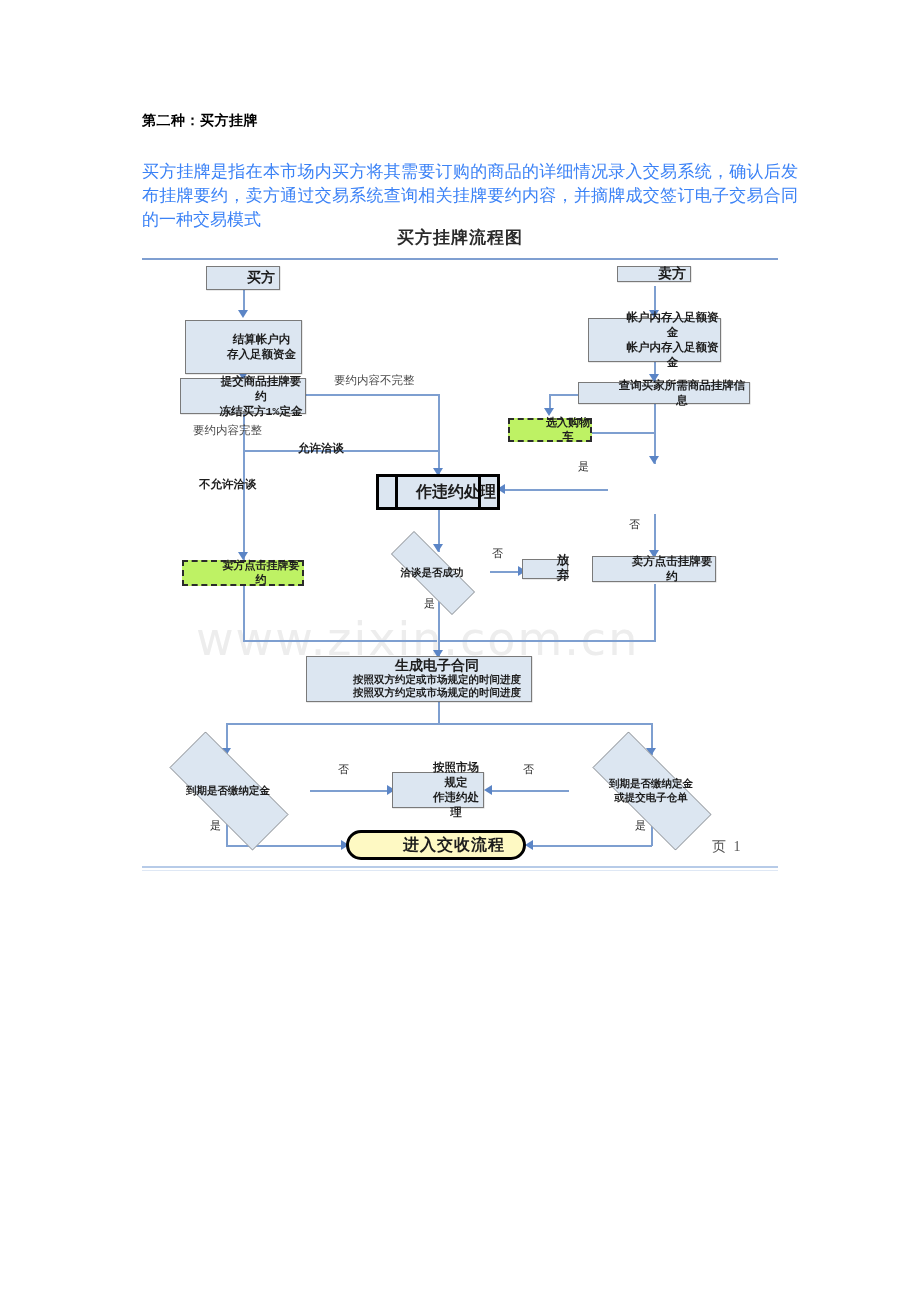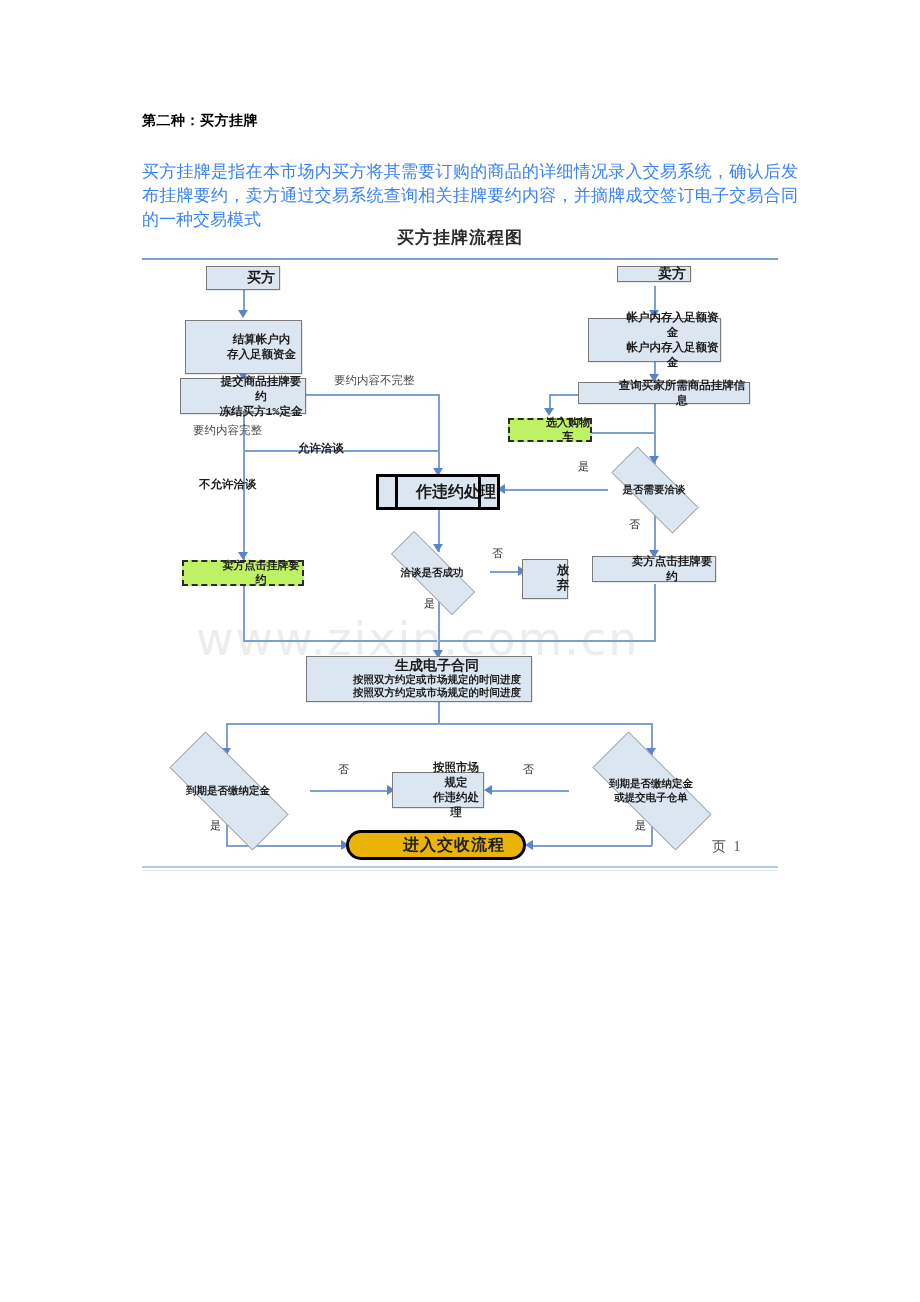--- a/index.html
+++ b/index.html
@@ -73,21 +73,21 @@
     font-size:16px;font-weight:bold;
   }
   .predef:before,.predef:after{
     content:"";position:absolute;top:0;bottom:0;width:3px;background:#000;
   }
   .predef:before{left:16px;}
   .predef:after{right:16px;}
 
   
   .term{
-    background:#eab308;border:3.5px solid #000;border-radius:30px;
+    background:#fef9c3;border:3.5px solid #000;border-radius:30px;
     font-size:16px;font-weight:bold;letter-spacing:1px;
   }
 
   
   .dia{position:absolute;z-index:5;}
   .dia .shape{
     position:absolute;left:0;top:0;width:100%;height:100%;
     background:#dce6f1;border:1.2px solid #6f6f6f;
     transform:rotate(45deg) scale(.7071);
     transform-origin:center center;
@@ -226,37 +226,33 @@
 
   <div class="node proc" style="left:588px;top:318px;width:133px;height:44px;flex-direction:column;">
     <span>帐户内存入足额资金</span>
     <span>帐户内存入足额资金</span>
   </div>
 
   <div class="node proc" style="left:578px;top:382px;width:172px;height:22px;">查询买家所需商品挂牌信息</div>
 
   <div class="node dashed" style="left:508px;top:418px;width:84px;height:24px;">选入购物车</div>
 
-  <div class="dia" style="left:594px;top:464px;width:120px;height:50px;">
-    <div class="shape"></div>
-    <div class="txt">是否需要洽谈</div>
-  </div>
 
   <div class="node proc" style="left:592px;top:556px;width:124px;height:26px;">卖方点击挂牌要约</div>
 
   <div class="node predef" style="left:376px;top:474px;width:124px;height:36px;">
     <span>作违约处理</span>
   </div>
 
   <div class="dia" style="left:372px;top:550px;width:120px;height:44px;">
     <div class="shape"></div>
     <div class="txt">洽谈是否成功</div>
   </div>
 
-  <div class="node proc" style="left:522px;top:559px;width:46px;height:40px;font-size:12.5px;">放弃</div>
+  <div class="node proc" style="left:522px;top:559px;width:46px;height:20px;font-size:12.5px;">放弃</div>
 
   <div class="node proc" style="left:306px;top:656px;width:226px;height:46px;flex-direction:column;justify-content:center;">
     <span class="big">生成电子合同</span>
     <span style="font-size:10.5px;font-weight:bold;line-height:13px;">按照双方约定或市场规定的时间进度</span>
     <span style="font-size:10.5px;font-weight:bold;line-height:13px;">按照双方约定或市场规定的时间进度</span>
   </div>
 
   <div class="dia" style="left:146px;top:755px;width:164px;height:70px;">
     <div class="shape"></div>
     <div class="txt">到期是否缴纳定金</div>

